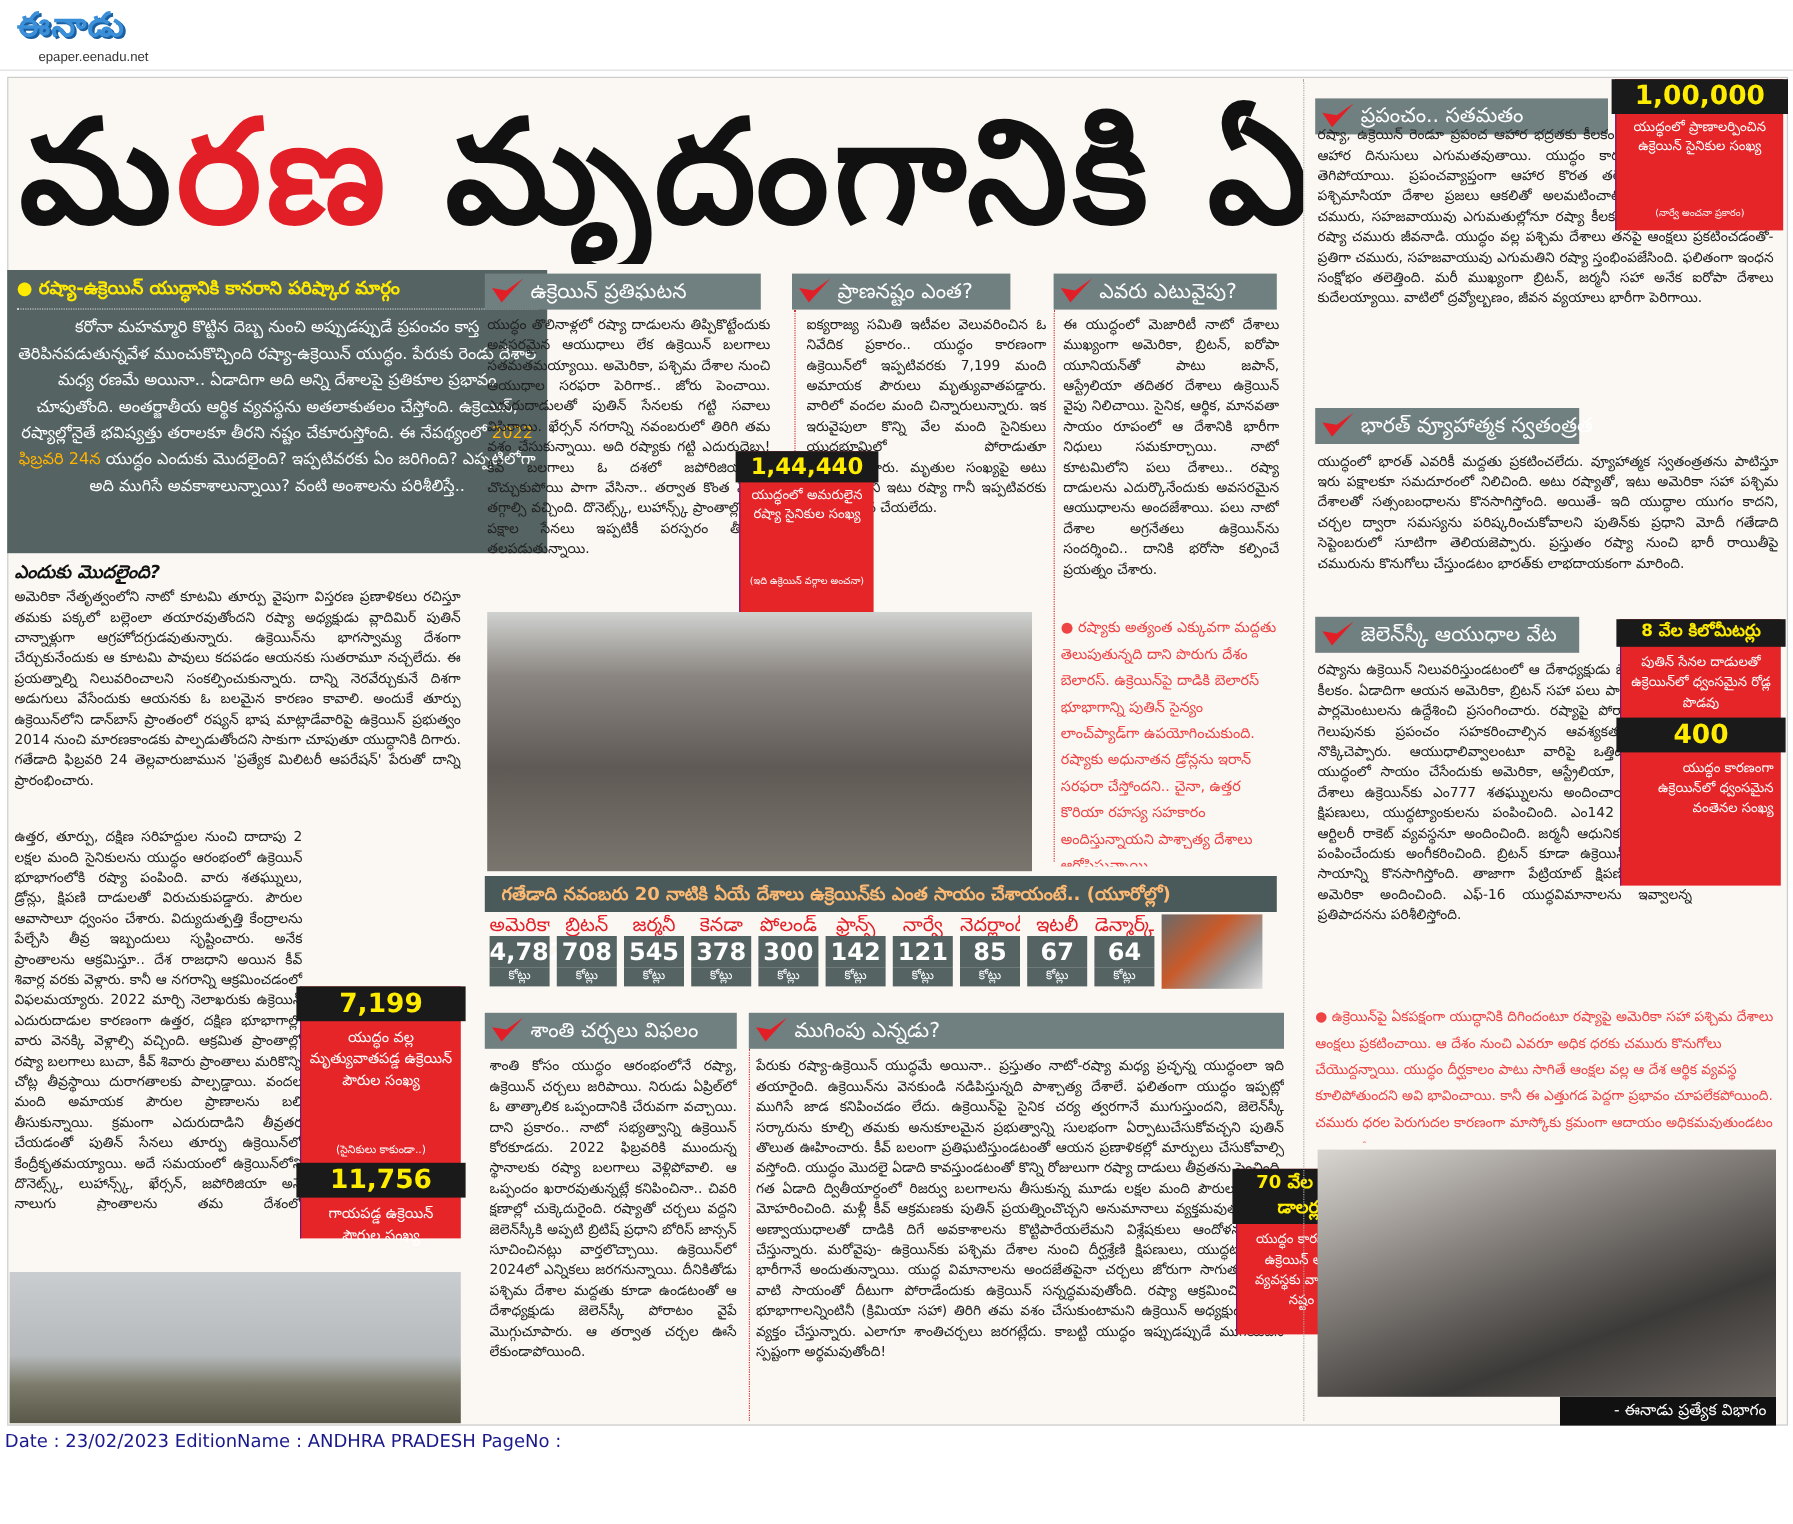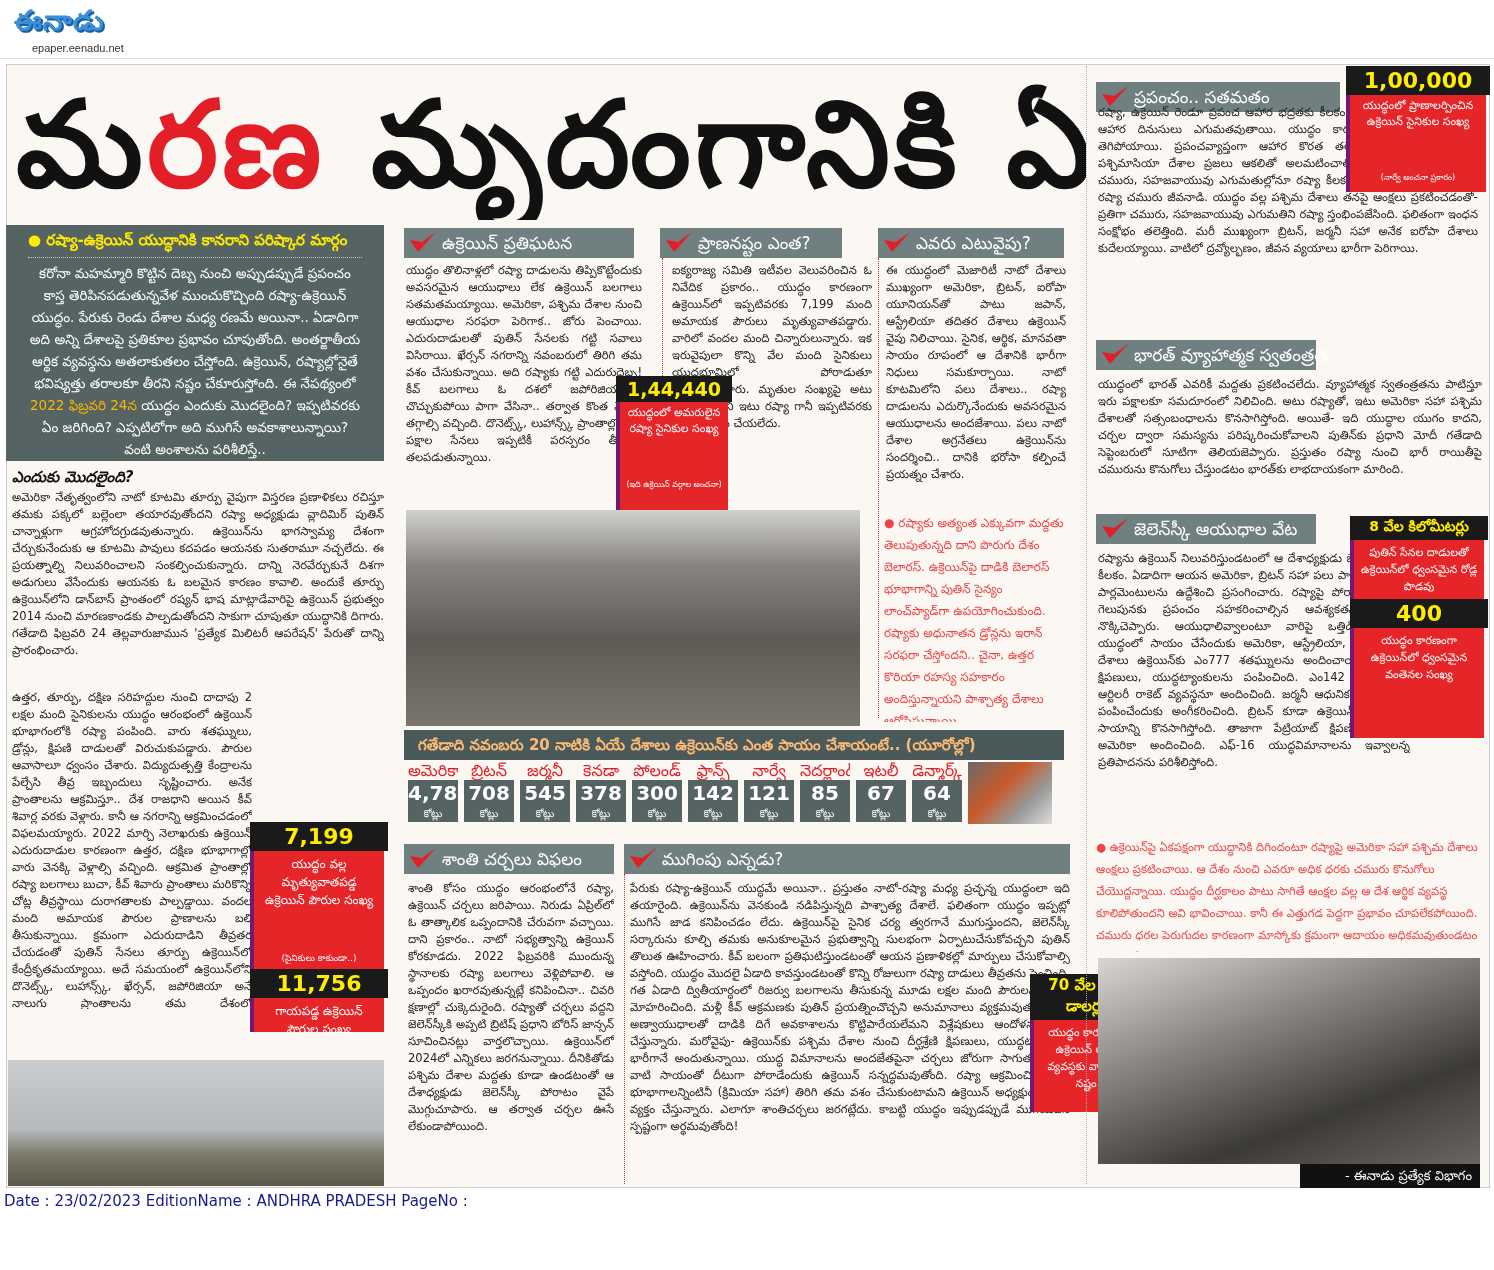--- a/index.html
+++ b/index.html
@@ -5,29 +5,29 @@
   * { box-sizing: border-box; margin: 0; padding: 0; }
   body { width: 1494px; height: 1270px; background: #fff; font-family: "DejaVu Sans", sans-serif; position: relative; overflow: hidden; color: #222; }
   .abs { position: absolute; }
   .logo { left: 14px; top: 4px; }
   .logo-main { font-size: 28px; font-weight: bold; color: #3a8fd8; letter-spacing: 1px; text-shadow: 2px 2px 0 #1a5fa0; }
   .logo-sub { font-size: 11px; color: #333; margin-left: 18px; margin-top: -2px; font-family: "Liberation Sans", sans-serif; }
   .topline { left: 0; top: 58px; width: 1494px; height: 1px; background: #ddd; }
   .page { left: 6px; top: 64px; width: 1484px; height: 1124px; border: 1px solid #ccc; background: #fbf8f4; }
   .headline { left: 16px; top: 70px; width: 1070px; height: 150px; font-size: 120px; font-weight: bold; color: #111; line-height: 150px; letter-spacing: 4px; white-space: nowrap; overflow: hidden; }
   .headline .red { color: #e21f26; }
-  .intro { left: 6px; top: 225px; width: 378px; height: 236px; background: #556363; padding: 6px 22px; }
+  .intro { left: 6px; top: 225px; width: 450px; height: 236px; background: #556363; padding: 6px 8px; }
   .intro-title { color: #ffea00; font-size: 15px; font-weight: bold; border-bottom: 1px dotted #ccc; padding-bottom: 5px; margin-bottom: 4px; white-space: nowrap; }
   .intro-body { color: #fff; font-size: 13.5px; line-height: 22px; text-align: center; }
   .intro-body .hl { color: #ffb400; }
   .subhead { font-size: 15px; font-weight: bold; font-style: italic; color: #111; }
   .col-text { font-size: 11.5px; line-height: 17px; color: #222; text-align: justify; }
   .sec-head { height: 30px; background: #707f7f; color: #fff; font-size: 17px; line-height: 30px; padding-left: 38px; position: absolute; white-space: nowrap; }
   .sec-head .tick { position: absolute; left: 4px; top: 2px; width: 30px; height: 24px; }
-  .redbox { background: #e52528; color: #fff; text-align: center; position: absolute; border-left: 4px solid #701a75; }
+  .redbox { background: #e52528; color: #fff; text-align: center; position: absolute; border-left: 1px solid #701a75; }
   .redbox .num { background: #1a1a1a; color: #ffec00; font-weight: bold; font-size: 22px; padding: 2px 6px; margin: 0 -4px; display: block; }
   .redbox .desc { font-size: 14px; line-height: 22px; padding: 4px 6px; }
   .redbox .note { font-size: 9px; padding-bottom: 4px; margin-top: 40px; }
   .photo { position: absolute; background: linear-gradient(180deg, #9aa 0%, #6b6b6b 40%, #4a4a4a 100%); }
   .aid-bar { left: 404px; top: 730px; width: 660px; height: 30px; background: #4a5a5a; color: #fdba74; font-size: 15px; font-weight: bold; line-height: 30px; padding-left: 14px; }
   .aid-row { left: 404px; top: 760px; width: 660px; height: 66px; display: flex; gap: 6px; padding: 2px 4px; }
   .aid-cell { width: 50px; text-align: center; }
   .aid-country { color: #e21f26; font-size: 16px; height: 18px; line-height: 18px; white-space: nowrap; overflow: hidden; }
   .aid-val { background: #556363; color: #fff; font-weight: bold; font-size: 20px; line-height: 26px; }
   .aid-unit { background: #556363; color: #fff; font-size: 10px; line-height: 16px; }
@@ -212,21 +212,21 @@
       <path d="M2 10 L10 22 L28 2 L14 12 Z" fill="#e21f26"></path>
     </svg>
   <span>జెలెన్‌స్కీ ఆయుధాల వేట</span>
 </div>
 <div class="col-text abs" style="left:1098px; top:550px; width:312px; height:276px; overflow:hidden;">రష్యాను ఉక్రెయిన్ నిలువరిస్తుండటంలో ఆ దేశాధ్యక్షుడు జెలెన్‌స్కీ పాత్ర కీలకం. ఏడాదిగా ఆయన అమెరికా, బ్రిటన్ సహా పలు పాశ్చాత్య దేశాల పార్లమెంటులను ఉద్దేశించి ప్రసంగించారు. రష్యాపై పోరాటంలో తమ గెలుపునకు ప్రపంచం సహకరించాల్సిన ఆవశ్యకతను పదేపదే నొక్కిచెప్పారు. ఆయుధాలివ్వాలంటూ వారిపై ఒత్తిడి తెచ్చారు. యుద్ధంలో సాయం చేసేందుకు అమెరికా, ఆస్ట్రేలియా, కెనడా వంటి దేశాలు ఉక్రెయిన్‌కు ఎం777 శతఘ్నులను అందించాయి. అమెరికా క్షిపణులు, యుద్ధట్యాంకులను పంపించింది. ఎం142 హైమొబిలిటీ ఆర్టిలరీ రాకెట్ వ్యవస్థనూ అందించింది. జర్మనీ ఆధునిక ట్యాంకులను పంపించేందుకు అంగీకరించింది. బ్రిటన్ కూడా ఉక్రెయిన్‌కు ఆయుధ సాయాన్ని కొనసాగిస్తోంది. తాజాగా పేట్రియాట్ క్షిపణి వ్యవస్థనూ అమెరికా అందించింది. ఎఫ్-16 యుద్ధవిమానాలను ఇవ్వాలన్న ప్రతిపాదనను పరిశీలిస్తోంది.</div>
 
 <div class="redbox" style="left:1350px; top:516px; width:134px; height:222px;">
   <span class="num" style="font-size:14px;">8 వేల కిలోమీటర్లు</span>
   <div class="desc" style="font-size:11px; line-height:17px;">పుతిన్ సేనల దాడులతో ఉక్రెయిన్‌లో ధ్వంసమైన రోడ్ల పొడవు</div>
   <span class="num">400</span>
-  <div class="desc" style="font-size:11px; line-height:17px;">యుద్ధం కారణంగా ఉక్రెయిన్‌లో ధ్వంసమైన వంతెనల సంఖ్య</div>
+  <div class="desc" style="font-size:11px; line-height:17px;text-align:right;">యుద్ధం కారణంగా ఉక్రెయిన్‌లో ధ్వంసమైన వంతెనల సంఖ్య</div>
 </div>
 
 <div class="bullet-text abs" style="left:1096px; top:836px; width:388px; height:116px; overflow:hidden; font-size:11.5px;">● ఉక్రెయిన్‌పై ఏకపక్షంగా యుద్ధానికి దిగిందంటూ రష్యాపై అమెరికా సహా పశ్చిమ దేశాలు ఆంక్షలు ప్రకటించాయి. ఆ దేశం నుంచి ఎవరూ అధిక ధరకు చమురు కొనుగోలు చేయొద్దన్నాయి. యుద్ధం దీర్ఘకాలం పాటు సాగితే ఆంక్షల వల్ల ఆ దేశ ఆర్థిక వ్యవస్థ కూలిపోతుందని అవి భావించాయి. కానీ ఈ ఎత్తుగడ పెద్దగా ప్రభావం చూపలేకపోయింది. చమురు ధరల పెరుగుదల కారణంగా మాస్కోకు క్రమంగా ఆదాయం అధికమవుతుండటం పశ్చిమ దేశాలకు అసహనం కలిగిస్తోంది.</div>
 
 <div class="photo" style="left:1098px; top:958px; width:382px; height:206px; background: linear-gradient(160deg,#d9d6d2 0%, #8a8580 35%, #3c3a38 70%, #6b6560 100%);"></div>
 <div class="abs credit">- ఈనాడు ప్రత్యేక విభాగం</div>
 
 <div class="abs footer">Date : 23/02/2023 EditionName : ANDHRA PRADESH PageNo :</div>
 
 </body></html>

